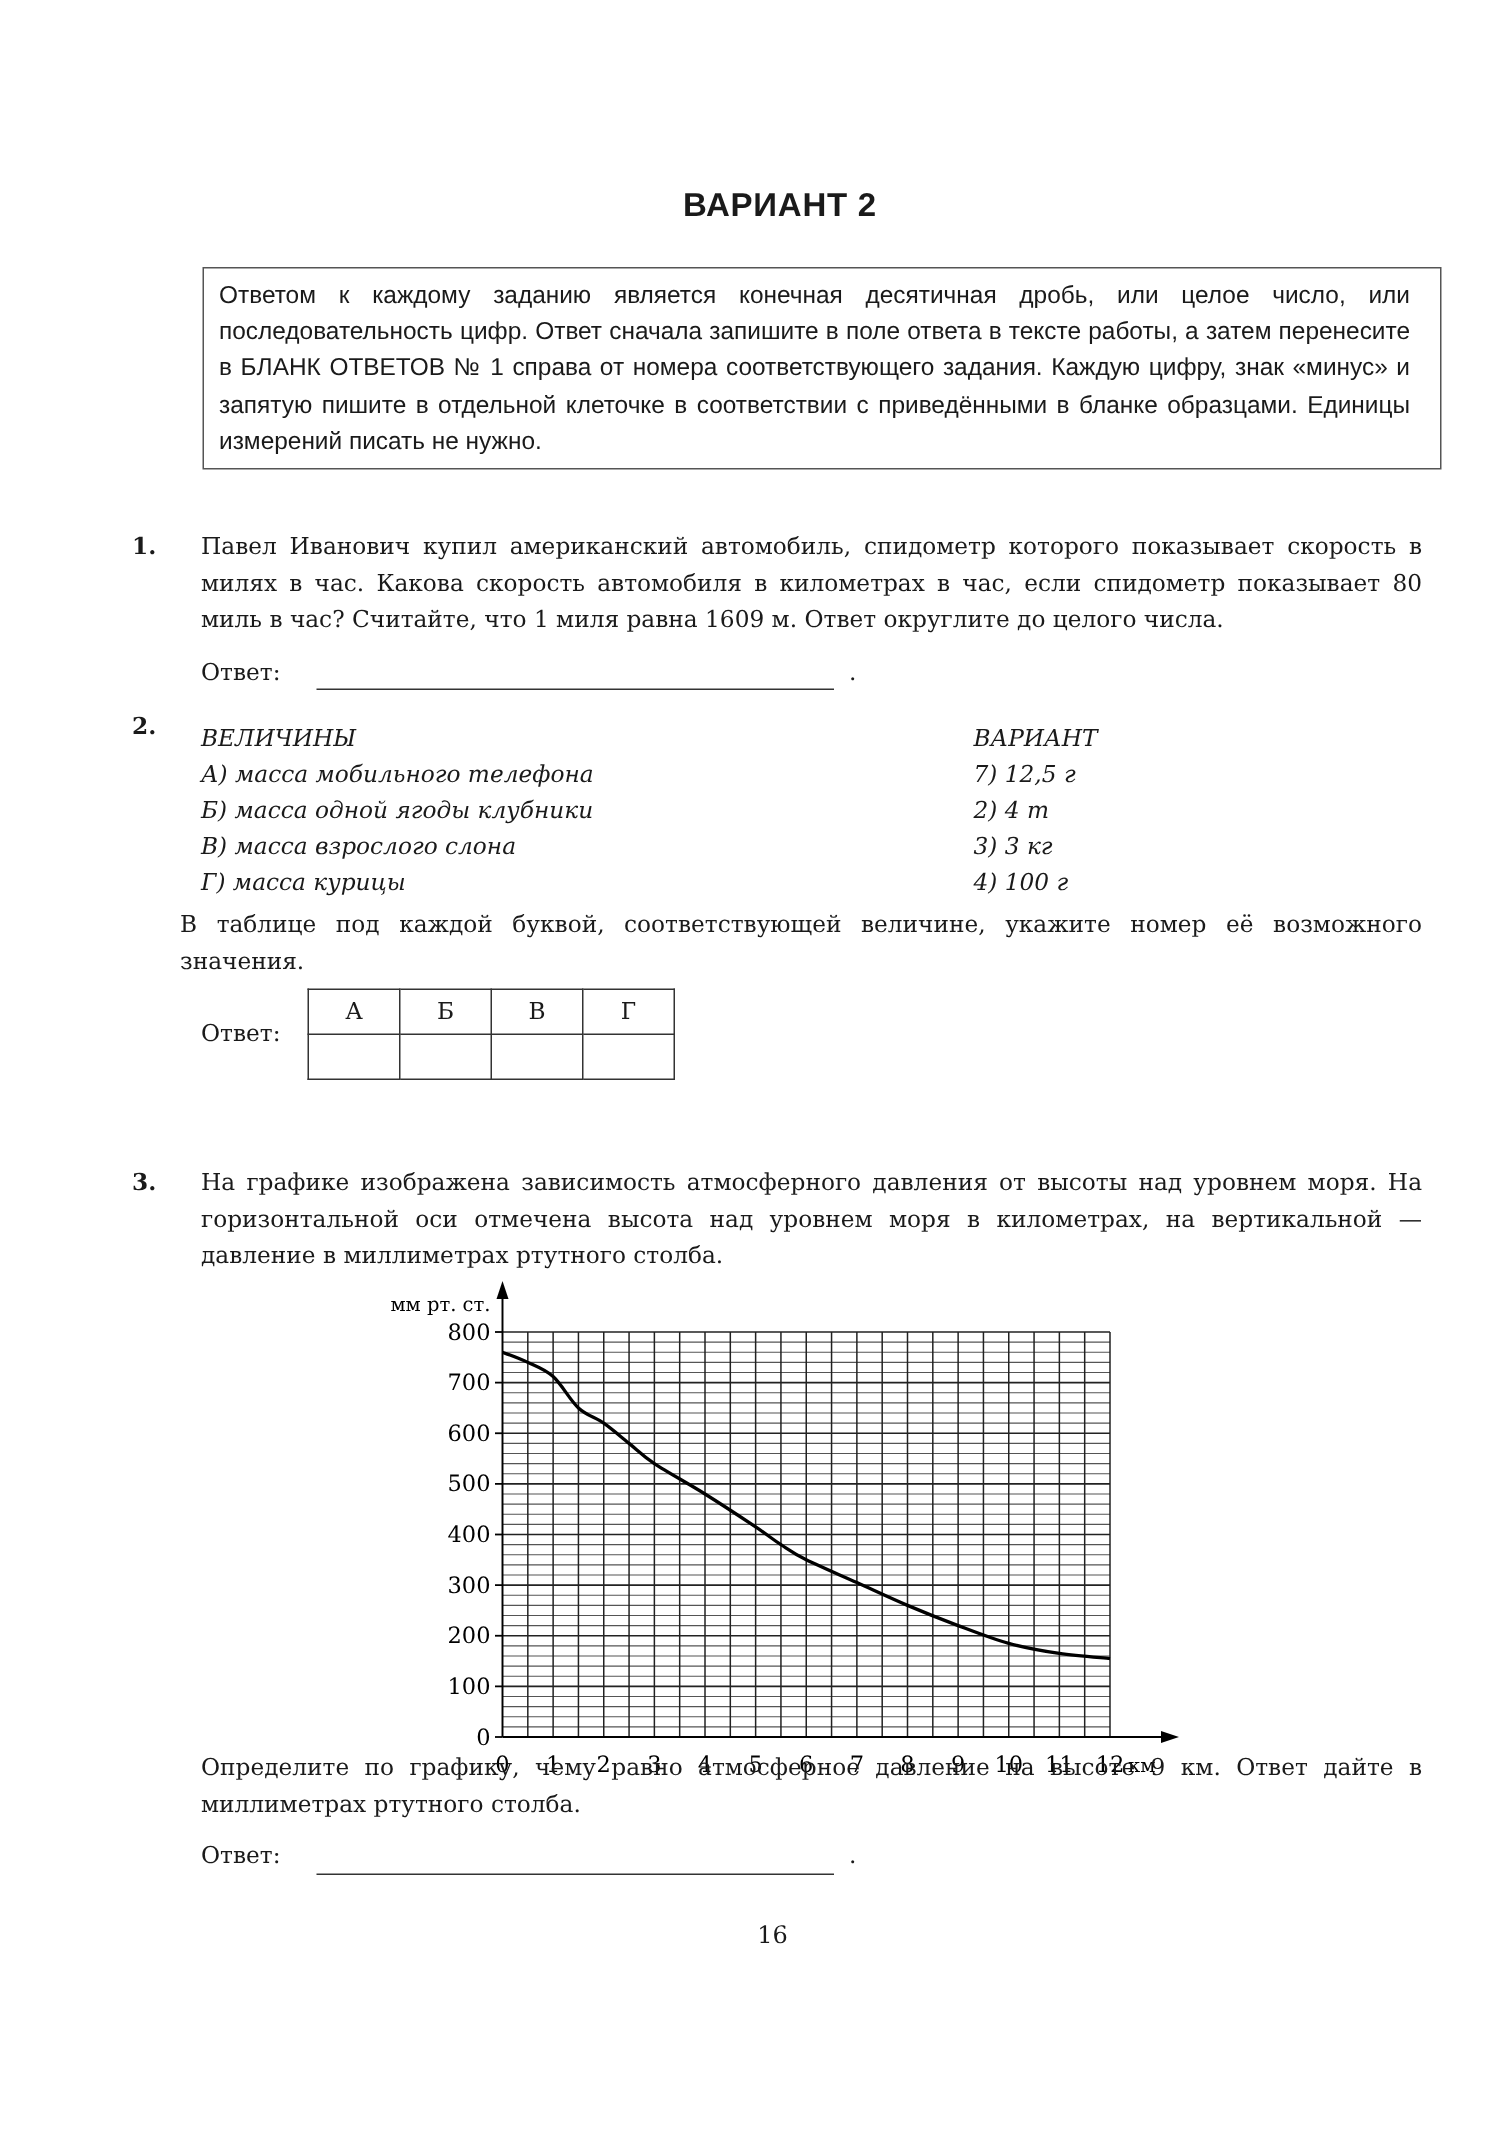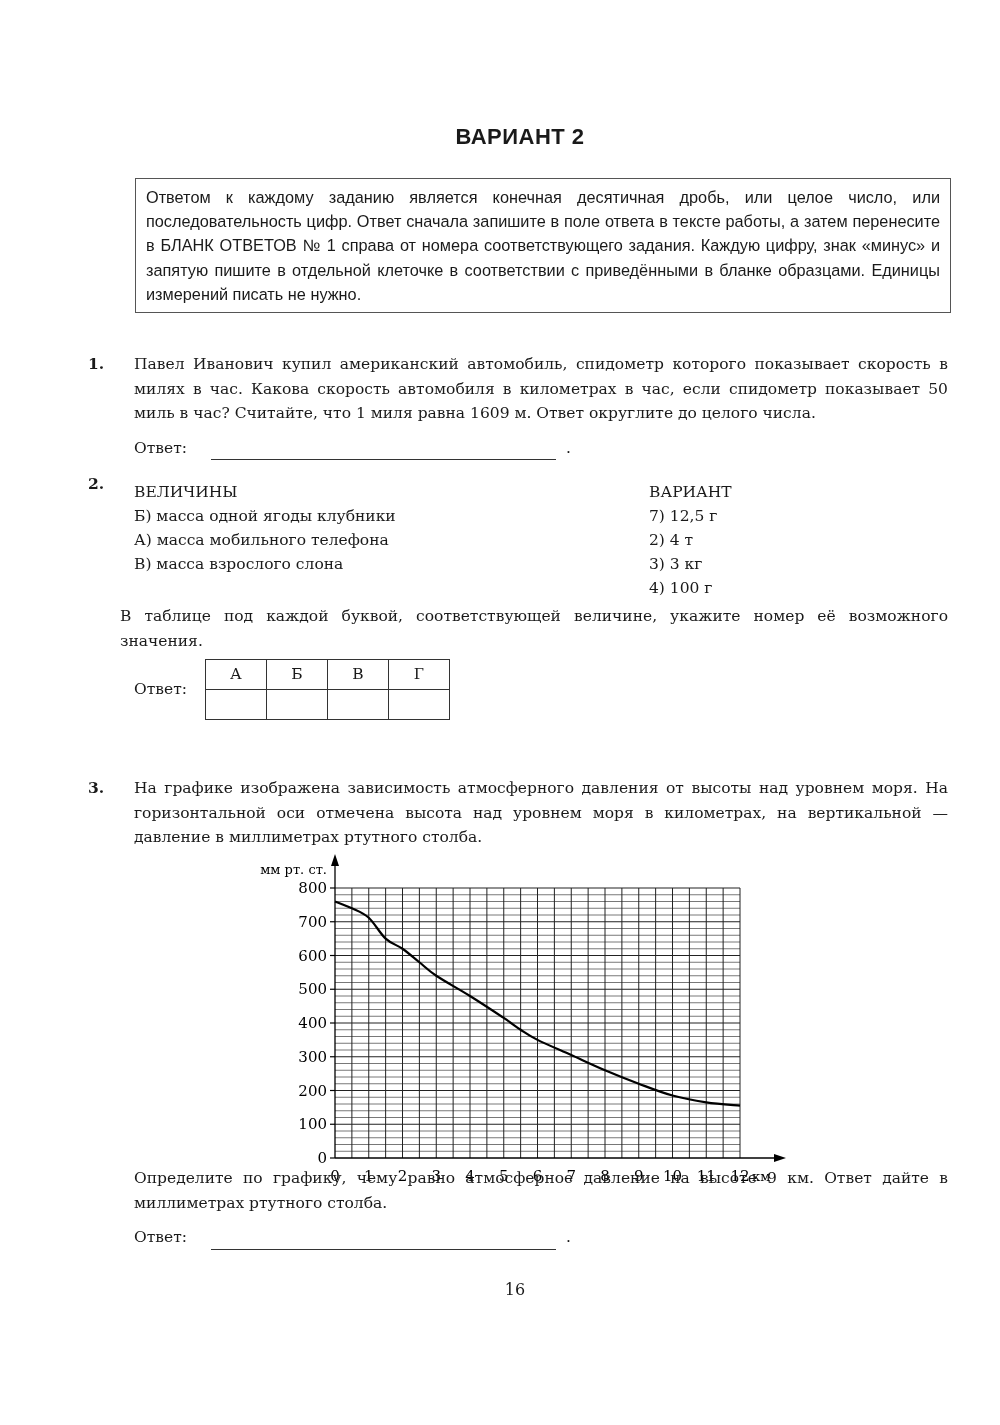--- a/index.html
+++ b/index.html
@@ -1,61 +1,62 @@
 <!DOCTYPE html>
 <html><head>
 <meta charset="utf-8">
 <style>
   html, body { margin:0; padding:0; background:#fff; }
   body { width:1000px; height:1425px; position:relative; overflow:hidden; color:#1a1a1a;
          font-family:"DejaVu Serif", serif; }
   .title { position:absolute; top:124px; left:0; width:1040px; text-align:center;
            font-family:"Liberation Sans", sans-serif; font-weight:bold; font-size:22px; letter-spacing:0.5px; }
   .instr { position:absolute; left:135px; top:178px; width:794px; border:1.5px solid #555;
-           padding:6px 10px 6px 10px; font-family:"Liberation Sans", sans-serif; font-size:16.3px; line-height:24.2px;
+           padding:6px 20px 6px 10px; font-family:"Liberation Sans", sans-serif; font-size:16.3px; line-height:24.2px;
            text-align:justify; }
   .task { position:absolute; left:88px; width:860px; font-size:15.5px; line-height:24.5px; }
   .task .num { position:absolute; left:0; top:0; font-weight:bold; }
   .task .body { margin-left:46px; text-align:justify; }
   .answer-line { margin-left:46px; margin-top:10px; display:flex; align-items:flex-end; }
   .answer-line .rule { display:inline-block; width:345px; border-bottom:1px solid #333; margin:0 10px 0 24px; height:18px; }
   .cols { margin-left:46px; margin-top:8px; display:flex; }
   .cols .c1 { width:515px; }
-  .cols .row { line-height:24px; }
+  .cols .row { line-height:24px;font-style:italic; }
   .ans-table-wrap { margin-left:46px; display:flex; align-items:center; margin-top:6px; }
   table.ans { border-collapse:collapse; margin-left:18px; }
   table.ans td { border:1.5px solid #333; width:58px; height:27px; text-align:center; font-size:15.5px; }
   .chart-wrap { position:absolute; left:230px; top:850px; width:560px; height:340px; }
   .pagenum { position:absolute; top:1280px; left:0; width:1030px; text-align:center; font-size:16px; }
 </style>
 </head>
 <body>
 
 <div class="title">ВАРИАНТ 2</div>
 
 <div class="instr">Ответом к каждому заданию является конечная десятичная дробь, или целое число, или последовательность цифр. Ответ сначала запишите в поле ответа в тексте работы, а затем перенесите в БЛАНК ОТВЕТОВ № 1 справа от номера соответствующего задания. Каждую цифру, знак «минус» и запятую пишите в отдельной клеточке в соответствии с приведёнными в бланке образцами. Единицы измерений писать не нужно.</div>
 
 <div class="task" style="top:352px;">
   <span class="num">1.</span>
-  <div class="body">Павел Иванович купил американский автомобиль, спидометр которого показывает скорость в милях в час. Какова скорость автомобиля в километрах в час, если спидометр показывает 50 миль в час? Считайте, что 1 миля равна 1609 м. Ответ округлите до целого числа.</div>
+  <div class="body">Павел Иванович купил американский автомобиль, спидометр которого показывает скорость в милях в час. Какова скорость автомобиля в километрах в час, если спидометр показывает 80 миль в час? Считайте, что 1 миля равна 1609 м. Ответ округлите до целого числа.</div>
   <div class="answer-line">
     <span>Ответ:</span>
     <span class="rule"></span>
     <span>.</span>
   </div>
 </div>
 
 <div class="task" style="top:472px;">
   <span class="num">2.</span>
   <div class="cols">
     <div class="c1">
       <div class="row">ВЕЛИЧИНЫ</div>
+      <div class="row">А) масса мобильного телефона</div>
       <div class="row">Б) масса одной ягоды клубники</div>
-      <div class="row">А) масса мобильного телефона</div>
       <div class="row">В) масса взрослого слона</div>
+      <div class="row">Г) масса курицы</div>
     </div>
     <div class="c2">
       <div class="row">ВАРИАНТ</div>
       <div class="row">7) 12,5 г</div>
       <div class="row">2) 4 т</div>
       <div class="row">3) 3 кг</div>
       <div class="row">4) 100 г</div>
     </div>
   </div>
   <div class="body" style="margin-top:4px;margin-left:32px;">В таблице под каждой буквой, соответствующей величине, укажите номер её возможного значения.</div>

